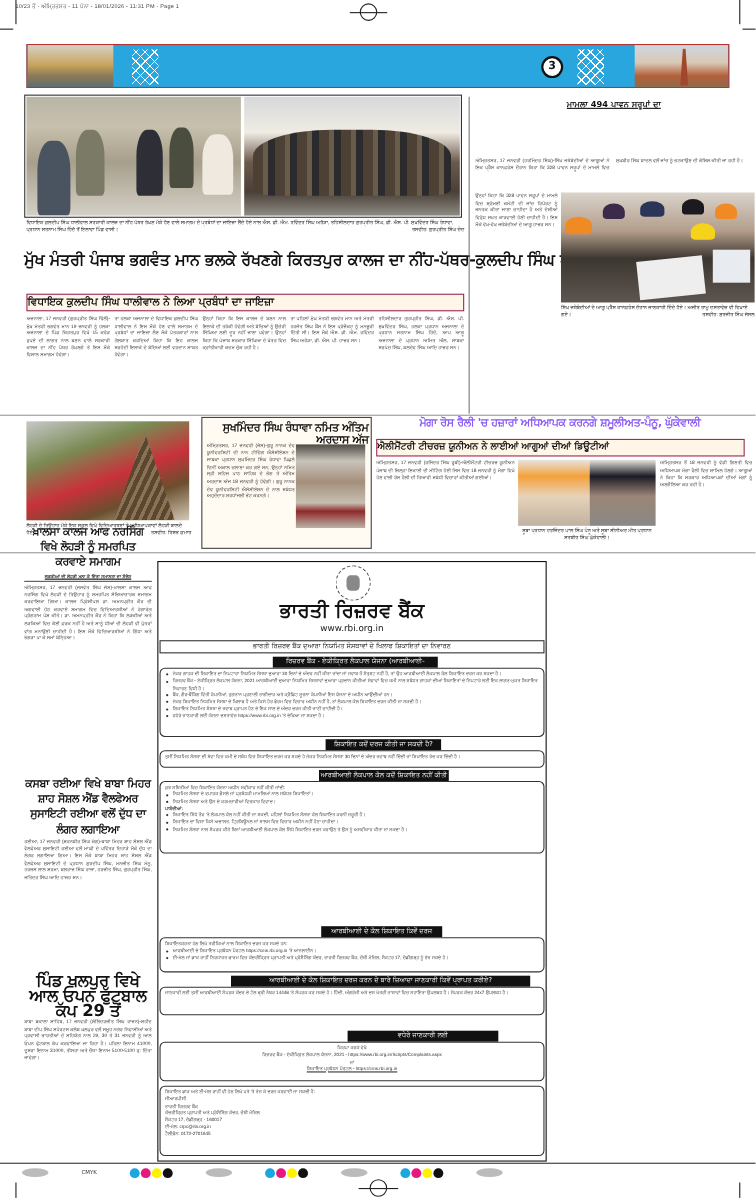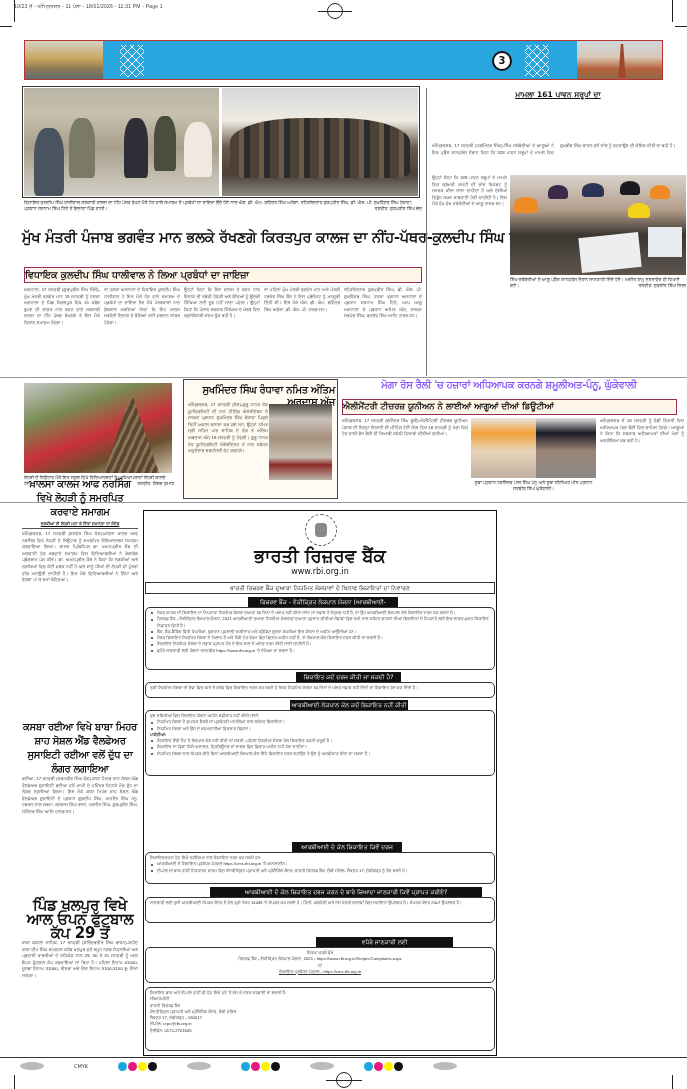--- a/index.html
+++ b/index.html
@@ -111,21 +111,21 @@
 
 <div class="abs cols" style="left:24px;top:287px;width:76px;height:89px">ਅਜਨਾਲਾ, 17 ਜਨਵਰੀ (ਗੁਰਪ੍ਰੀਤ ਸਿੰਘ ਢਿੱਲੋਂ)-ਮੁੱਖ ਮੰਤਰੀ ਭਗਵੰਤ ਮਾਨ 19 ਜਨਵਰੀ ਨੂੰ ਹਲਕਾ ਅਜਨਾਲਾ ਦੇ ਪਿੰਡ ਕਿਰਤਪੁਰ ਵਿਖੇ 15 ਕਰੋੜ ਰੁਪਏ ਦੀ ਲਾਗਤ ਨਾਲ ਬਣਨ ਵਾਲੇ ਸਰਕਾਰੀ ਕਾਲਜ ਦਾ ਨੀਂਹ ਪੱਥਰ ਰੱਖਣਗੇ ਤੇ ਇਸ ਮੌਕੇ ਵਿਸ਼ਾਲ ਸਮਾਗਮ ਹੋਵੇਗਾ।</div>
 <div class="abs cols" style="left:104px;top:287px;width:76px;height:89px">ਤਾ ਹਲਕਾ ਅਜਨਾਲਾ ਦੇ ਵਿਧਾਇਕ ਕੁਲਦੀਪ ਸਿੰਘ ਧਾਲੀਵਾਲ ਨੇ ਇਸ ਮੌਕੇ ਹੋਣ ਵਾਲੇ ਸਮਾਗਮ ਦੇ ਪ੍ਰਬੰਧਾਂ ਦਾ ਜਾਇਜ਼ਾ ਲੈਣ ਮੌਕੇ ਪੱਤਰਕਾਰਾਂ ਨਾਲ ਗੱਲਬਾਤ ਕਰਦਿਆਂ ਕਿਹਾ ਕਿ ਇਹ ਕਾਲਜ ਸਰਹੱਦੀ ਇਲਾਕੇ ਦੇ ਬੱਚਿਆਂ ਲਈ ਵਰਦਾਨ ਸਾਬਤ ਹੋਵੇਗਾ।</div>
 <div class="abs cols" style="left:184px;top:287px;width:76px;height:89px">ਉਨ੍ਹਾਂ ਕਿਹਾ ਕਿ ਇਸ ਕਾਲਜ ਦੇ ਬਣਨ ਨਾਲ ਇਲਾਕੇ ਦੀ ਤਰੱਕੀ ਹੋਵੇਗੀ ਅਤੇ ਬੱਚਿਆਂ ਨੂੰ ਉਚੇਰੀ ਸਿੱਖਿਆ ਲਈ ਦੂਰ ਨਹੀਂ ਜਾਣਾ ਪਵੇਗਾ। ਉਨ੍ਹਾਂ ਕਿਹਾ ਕਿ ਪੰਜਾਬ ਸਰਕਾਰ ਸਿੱਖਿਆ ਦੇ ਖੇਤਰ ਵਿਚ ਕ੍ਰਾਂਤੀਕਾਰੀ ਕਦਮ ਚੁੱਕ ਰਹੀ ਹੈ।</div>
 <div class="abs cols" style="left:264px;top:287px;width:76px;height:89px">ਤਾ ਪਹਿਲਾਂ ਮੁੱਖ ਮੰਤਰੀ ਭਗਵੰਤ ਮਾਨ ਅਤੇ ਮੰਤਰੀ ਹਰਜੋਤ ਸਿੰਘ ਬੈਂਸ ਨੇ ਇਸ ਪ੍ਰੋਜੈਕਟ ਨੂੰ ਮਨਜ਼ੂਰੀ ਦਿੱਤੀ ਸੀ। ਇਸ ਮੌਕੇ ਐਸ. ਡੀ. ਐਮ. ਰਵਿੰਦਰ ਸਿੰਘ ਅਰੋੜਾ, ਡੀ. ਐਸ. ਪੀ. ਹਾਜ਼ਰ ਸਨ।</div>
 <div class="abs cols" style="left:344px;top:287px;width:78px;height:89px">ਤਹਿਸੀਲਦਾਰ ਗੁਰਪ੍ਰੀਤ ਸਿੰਘ, ਡੀ. ਐਸ. ਪੀ. ਸੁਖਵਿੰਦਰ ਸਿੰਘ, ਹਲਕਾ ਪ੍ਰਧਾਨ ਅਜਨਾਲਾ ਦੇ ਪ੍ਰਧਾਨ ਸਤਨਾਮ ਸਿੰਘ ਹਿੰਦੋ, ਆਪ ਆਗੂ ਅਜਨਾਲਾ ਦੇ ਪ੍ਰਧਾਨ ਅਮਿਤ ਔਲ, ਸਾਬਕਾ ਸਰਪੰਚ ਸਿੰਘ, ਬਲਦੇਵ ਸਿੰਘ ਆਦਿ ਹਾਜ਼ਰ ਸਨ।</div>
 
 <div class="abs col-rule" style="left:426px;top:88px;height:288px"></div>
 
 <div class="abs rightHead">
-  <div class="kicker">ਮਾਮਲਾ 161 ਪਾਵਨ ਸਰੂਪਾਂ ਦਾ</div>
+  <div class="kicker">ਮਾਮਲਾ 494 ਪਾਵਨ ਸਰੂਪਾਂ ਦਾ</div>
 </div>
 <div class="abs cols" style="left:432px;top:143px;width:250px;height:30px;column-count:2;column-gap:6px">ਅੰਮ੍ਰਿਤਸਰ, 17 ਜਨਵਰੀ (ਹਰਮਿੰਦਰ ਸਿੰਘ)-ਸਿੱਖ ਜਥੇਬੰਦੀਆਂ ਦੇ ਆਗੂਆਂ ਨੇ ਇਕ ਪ੍ਰੈੱਸ ਕਾਨਫ਼ਰੰਸ ਦੌਰਾਨ ਕਿਹਾ ਕਿ 328 ਪਾਵਨ ਸਰੂਪਾਂ ਦੇ ਮਾਮਲੇ ਵਿਚ ਸੁਖਬੀਰ ਸਿੰਘ ਬਾਦਲ ਵਲੋਂ ਜਾਂਚ ਨੂੰ ਭਟਕਾਉਣ ਦੀ ਕੋਸ਼ਿਸ਼ ਕੀਤੀ ਜਾ ਰਹੀ ਹੈ।</div>
 <div class="abs cols" style="left:432px;top:175px;width:75px;height:130px">ਉਨ੍ਹਾਂ ਕਿਹਾ ਕਿ 328 ਪਾਵਨ ਸਰੂਪਾਂ ਦੇ ਮਾਮਲੇ ਵਿਚ ਸ਼੍ਰੋਮਣੀ ਕਮੇਟੀ ਦੀ ਜਾਂਚ ਰਿਪੋਰਟ ਨੂੰ ਜਨਤਕ ਕੀਤਾ ਜਾਣਾ ਚਾਹੀਦਾ ਹੈ ਅਤੇ ਦੋਸ਼ੀਆਂ ਵਿਰੁੱਧ ਸਖ਼ਤ ਕਾਰਵਾਈ ਹੋਣੀ ਚਾਹੀਦੀ ਹੈ। ਇਸ ਮੌਕੇ ਵੱਖ-ਵੱਖ ਜਥੇਬੰਦੀਆਂ ਦੇ ਆਗੂ ਹਾਜ਼ਰ ਸਨ।</div>
 <div class="abs photo ph3">
   <div class="turban" style="left:4px;top:22px;width:24px;height:16px;background:#f08a24"></div>
   <div class="turban" style="left:38px;top:10px;width:20px;height:14px;background:#3b2a4a"></div>
   <div class="turban" style="left:72px;top:8px;width:22px;height:14px;background:#2a3558"></div>
   <div class="turban" style="left:110px;top:6px;width:20px;height:14px;background:#1b1b1f"></div>
   <div class="turban" style="left:140px;top:10px;width:20px;height:14px;background:#f08a24"></div>
   <div class="turban" style="left:118px;top:28px;width:22px;height:15px;background:#f5d31a"></div>
@@ -159,21 +159,21 @@
 <div class="abs cap" style="left:471px;top:480px;width:125px;text-align:center">ਸੂਬਾ ਪ੍ਰਧਾਨ ਹਰਜਿੰਦਰ ਪਾਲ ਸਿੰਘ ਪੰਨੂ ਅਤੇ ਸੂਬਾ ਸੀਨੀਅਰ ਮੀਤ ਪ੍ਰਧਾਨ ਸਤਬੀਰ ਸਿੰਘ ਘੁੱਕੇਵਾਲੀ।</div>
 <div class="abs cols" style="left:600px;top:418px;width:84px;height:80px">ਅੰਮ੍ਰਿਤਸਰ ਤੋਂ 18 ਜਨਵਰੀ ਨੂੰ ਵੱਡੀ ਗਿਣਤੀ ਵਿਚ ਅਧਿਆਪਕ ਮੋਗਾ ਰੈਲੀ ਵਿਚ ਸ਼ਾਮਿਲ ਹੋਣਗੇ। ਆਗੂਆਂ ਨੇ ਕਿਹਾ ਕਿ ਸਰਕਾਰ ਅਧਿਆਪਕਾਂ ਦੀਆਂ ਮੰਗਾਂ ਨੂੰ ਅਣਗੌਲਿਆ ਕਰ ਰਹੀ ਹੈ।</div>
 
 <div class="abs" style="left:0;top:502px;width:687px;height:1px;background:#999"></div>
 
 <div class="abs" style="left:22px;top:477px;width:116px">
   <div class="leftHead">ਖ਼ਾਲਸਾ ਕਾਲਜ ਆਫ ਨਰਸਿੰਗ ਵਿਖੇ ਲੋਹੜੀ ਨੂੰ ਸਮਰਪਿਤ ਕਰਵਾਏ ਸਮਾਗਮ</div>
   <div style="font-size:4px;font-weight:bold;text-decoration:underline;margin:2px 0;text-align:center">ਲੜਕੀਆਂ ਦੀ ਲੋਹੜੀ ਮਨਾ ਕੇ ਦਿੱਤਾ ਸਮਾਨਤਾ ਦਾ ਸੰਦੇਸ਼</div>
   <div style="height:1px;background:#555;margin-bottom:2px"></div>
   <div class="cols" style="height:170px">ਅੰਮ੍ਰਿਤਸਰ, 17 ਜਨਵਰੀ (ਜਸਵੰਤ ਸਿੰਘ ਜੱਸ)-ਖ਼ਾਲਸਾ ਕਾਲਜ ਆਫ ਨਰਸਿੰਗ ਵਿਖੇ ਲੋਹੜੀ ਦੇ ਤਿਉਹਾਰ ਨੂੰ ਸਮਰਪਿਤ ਸੱਭਿਆਚਾਰਕ ਸਮਾਗਮ ਕਰਵਾਇਆ ਗਿਆ। ਕਾਲਜ ਪ੍ਰਿੰਸੀਪਲ ਡਾ. ਅਮਨਪ੍ਰੀਤ ਕੌਰ ਦੀ ਅਗਵਾਈ ਹੇਠ ਕਰਵਾਏ ਸਮਾਗਮ ਵਿਚ ਵਿਦਿਆਰਥੀਆਂ ਨੇ ਰੰਗਾਰੰਗ ਪ੍ਰੋਗਰਾਮ ਪੇਸ਼ ਕੀਤੇ। ਡਾ. ਅਮਨਪ੍ਰੀਤ ਕੌਰ ਨੇ ਕਿਹਾ ਕਿ ਲੜਕੀਆਂ ਅਤੇ ਲੜਕਿਆਂ ਵਿਚ ਕੋਈ ਫ਼ਰਕ ਨਹੀਂ ਹੈ ਅਤੇ ਸਾਨੂੰ ਧੀਆਂ ਦੀ ਲੋਹੜੀ ਵੀ ਪੁੱਤਰਾਂ ਵਾਂਗ ਮਨਾਉਣੀ ਚਾਹੀਦੀ ਹੈ। ਇਸ ਮੌਕੇ ਵਿਦਿਆਰਥੀਆਂ ਨੇ ਗਿੱਧਾ ਅਤੇ ਭੰਗੜਾ ਪਾ ਕੇ ਸਮਾਂ ਬੰਨ੍ਹਿਆ।</div>
-  <div class="leftHead" style="margin-top:19px">ਕਸਬਾ ਰਈਆ ਵਿਖੇ ਬਾਬਾ ਮਿਹਰ ਸ਼ਾਹ ਸੋਸ਼ਲ ਐਂਡ ਵੈਲਫੇਅਰ ਸੁਸਾਇਟੀ ਰਈਆ ਵਲੋਂ ਦੁੱਧ ਦਾ ਲੰਗਰ ਲਗਾਇਆ</div>
+  <div class="leftHead" style="margin-top:5px">ਕਸਬਾ ਰਈਆ ਵਿਖੇ ਬਾਬਾ ਮਿਹਰ ਸ਼ਾਹ ਸੋਸ਼ਲ ਐਂਡ ਵੈਲਫੇਅਰ ਸੁਸਾਇਟੀ ਰਈਆ ਵਲੋਂ ਦੁੱਧ ਦਾ ਲੰਗਰ ਲਗਾਇਆ</div>
   <div class="cols" style="height:118px">ਰਈਆ, 17 ਜਨਵਰੀ (ਸ਼ਰਨਬੀਰ ਸਿੰਘ ਕੰਗ)-ਬਾਬਾ ਮਿਹਰ ਸ਼ਾਹ ਸੋਸ਼ਲ ਐਂਡ ਵੈਲਫੇਅਰ ਸੁਸਾਇਟੀ ਰਈਆ ਵਲੋਂ ਮਾਘੀ ਦੇ ਪਵਿੱਤਰ ਦਿਹਾੜੇ ਮੌਕੇ ਦੁੱਧ ਦਾ ਲੰਗਰ ਲਗਾਇਆ ਗਿਆ। ਇਸ ਮੌਕੇ ਬਾਬਾ ਮਿਹਰ ਸ਼ਾਹ ਸੋਸ਼ਲ ਐਂਡ ਵੈਲਫੇਅਰ ਸੁਸਾਇਟੀ ਦੇ ਪ੍ਰਧਾਨ ਗੁਰਦੀਪ ਸਿੰਘ, ਮਨਜੀਤ ਸਿੰਘ ਮੰਨੂ, ਹਰਜਸ ਲਾਲ ਸ਼ਰਮਾ, ਬਲਰਾਜ ਸਿੰਘ ਰਾਜਾ, ਹਰਜੀਤ ਸਿੰਘ, ਗੁਰਪ੍ਰੀਤ ਸਿੰਘ, ਜਤਿੰਦਰ ਸਿੰਘ ਆਦਿ ਹਾਜ਼ਰ ਸਨ।</div>
   <div class="leftHead" style="font-size:15px;margin-top:4px">ਪਿੰਡ ਖਲਪੁਰ ਵਿਖੇ ਆਲ ਓਪਨ ਫੁੱਟਬਾਲ ਕੱਪ 29 ਤੋਂ</div>
   <div class="cols" style="height:88px">ਬਾਬਾ ਬਕਾਲਾ ਸਾਹਿਬ, 17 ਜਨਵਰੀ (ਸ਼ੇਲਿੰਦਰਜੀਤ ਸਿੰਘ ਰਾਜਨ)-ਸ਼ਹੀਦ ਬਾਬਾ ਦੀਪ ਸਿੰਘ ਸਪੋਰਟਸ ਕਲੱਬ ਖਲਪੁਰ ਵਲੋਂ ਸਮੂਹ ਨਗਰ ਨਿਵਾਸੀਆਂ ਅਤੇ ਪ੍ਰਵਾਸੀ ਭਾਰਤੀਆਂ ਦੇ ਸਹਿਯੋਗ ਨਾਲ 29, 30 ਤੇ 31 ਜਨਵਰੀ ਨੂੰ ਆਲ ਓਪਨ ਫੁੱਟਬਾਲ ਕੱਪ ਕਰਵਾਇਆ ਜਾ ਰਿਹਾ ਹੈ। ਪਹਿਲਾ ਇਨਾਮ 41000, ਦੂਸਰਾ ਇਨਾਮ 31000, ਤੀਸਰਾ ਅਤੇ ਚੌਥਾ ਇਨਾਮ 5100-5100 ਰੁ: ਦਿੱਤਾ ਜਾਵੇਗਾ।</div>
 </div>
 
 <div class="abs adOuter"></div>
 <div class="abs seal"></div>
 <div class="abs rbiName">ਭਾਰਤੀ ਰਿਜ਼ਰਵ ਬੈਂਕ</div>
 <div class="abs rbiUrl">www.rbi.org.in</div>
 <div class="abs rbiBar">ਭਾਰਤੀ ਰਿਜ਼ਰਵ ਬੈਂਕ ਦੁਆਰਾ ਨਿਯਮਿਤ ਸੰਸਥਾਵਾਂ ਦੇ ਖਿਲਾਫ ਸ਼ਿਕਾਇਤਾਂ ਦਾ ਨਿਵਾਰਣ</div>

